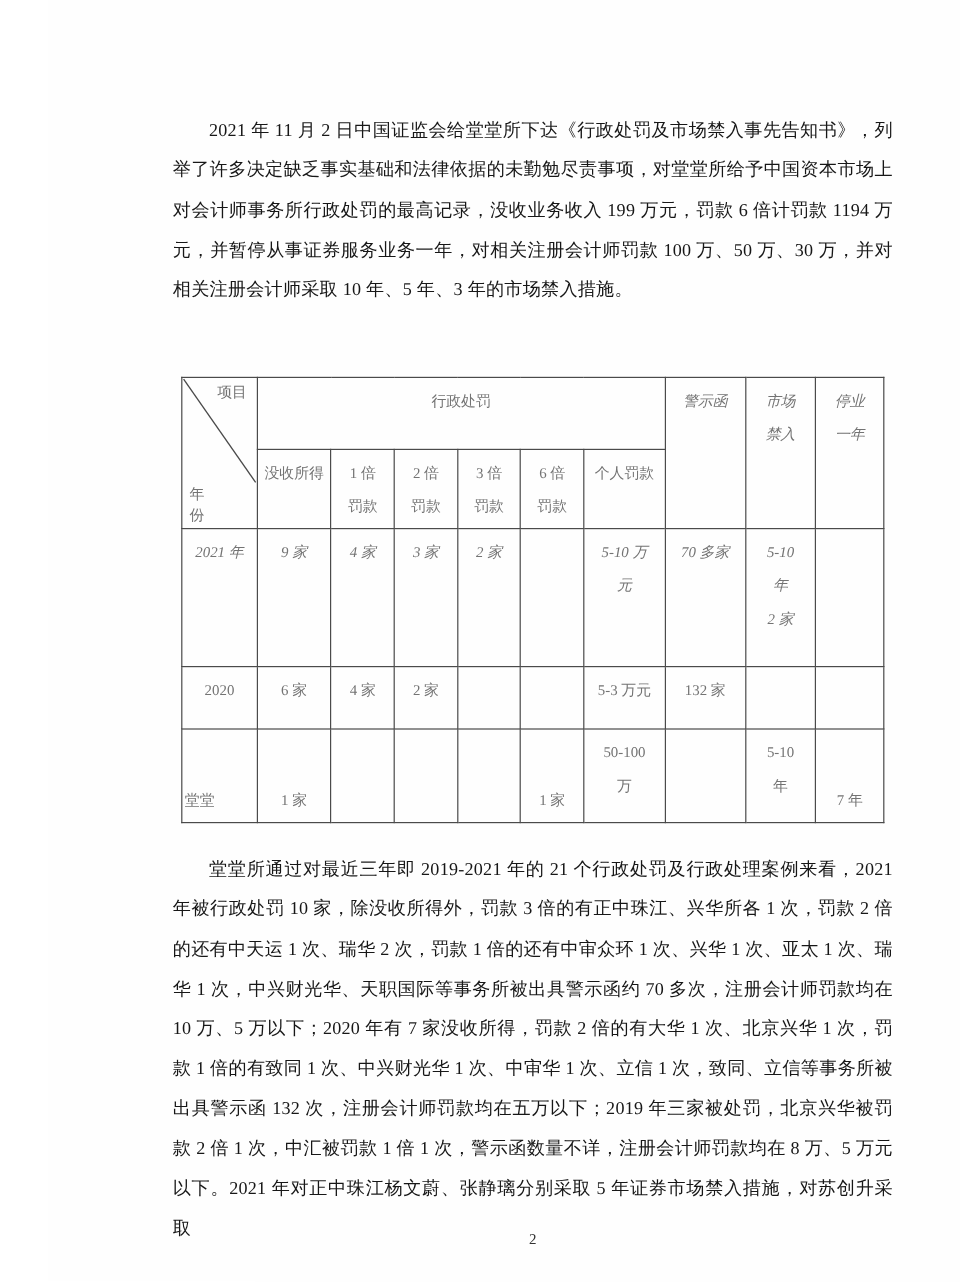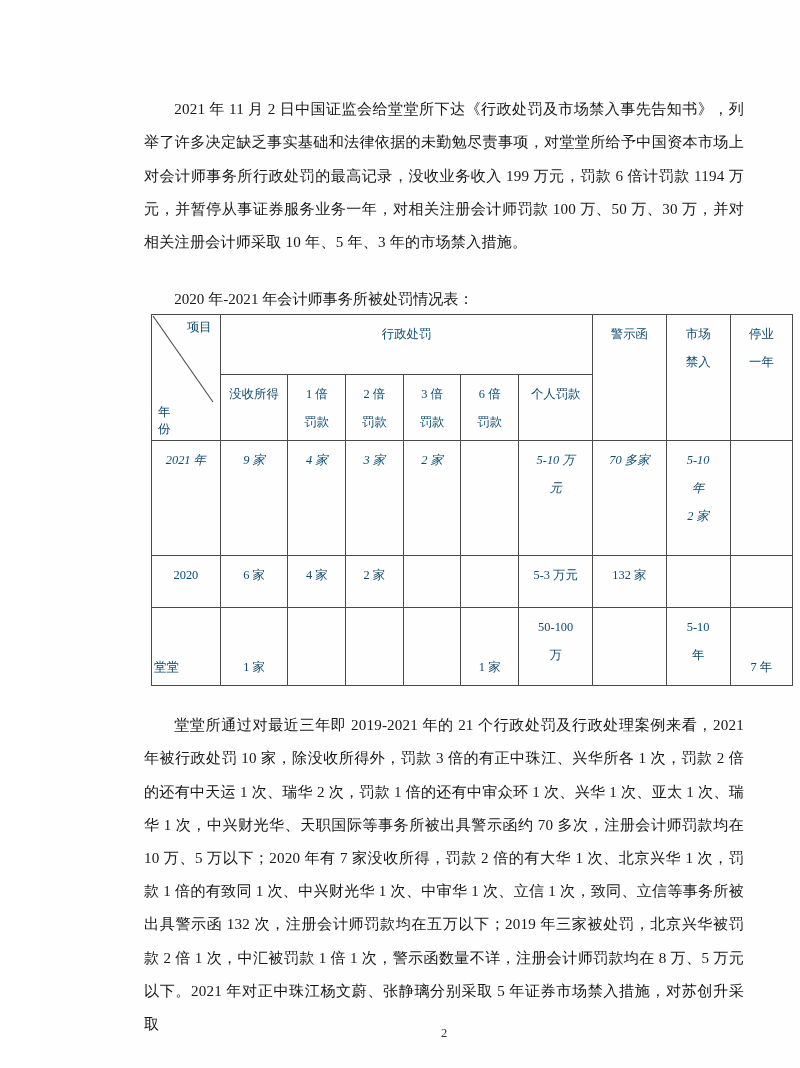--- a/index.html
+++ b/index.html
@@ -64,24 +64,24 @@
 
   
   .tbl-wrap {
     position: absolute;
     left: 7px;
     top: 314px;
     width: 586px;
   }
   table.pt {
     border-collapse: collapse;
-    width: 642px;
+    width: 586px;
     table-layout: fixed;
     font-size: 12.4px;
-    color: #0c4a6e;
+    color: #737373;
   }
   table.pt td {
     border: 1px solid #4a4a4a;
     text-align: center;
     vertical-align: top;
     padding: 5px 2px 4px 2px;
     line-height: 28px;
     font-weight: 400;
   }
   td.corner {
@@ -119,20 +119,21 @@
     height: 50px;
   }
   td.sub {
     vertical-align: top;
     height: 54px;
     line-height: 27px;
   }
   td.span2 {
     vertical-align: middle;
     line-height: 26px;
+    font-style: italic;
   }
   td.rowlbl {
     text-align: left;
     padding-left: 9px;
     vertical-align: top;
   }
   td.r2021 { height: 105px; font-style: italic; }
   td.r2020 { height: 42px; }
   td.rtt   { height: 68px; vertical-align: bottom; padding-bottom: 4px; }
   td.rtt.top-al { vertical-align: top; }
@@ -200,21 +201,20 @@
   }
 </style>
 </head>
 <body>
 
 <div class="page">
   <div class="page-inner">
 
     <p class="para para-1">2021 年 11 月 2 日中国证监会给堂堂所下达《行政处罚及市场禁入事先告知书》，列举了许多决定缺乏事实基础和法律依据的未勤勉尽责事项，对堂堂所给予中国资本市场上对会计师事务所行政处罚的最高记录，没收业务收入 199 万元，罚款 6 倍计罚款 1194 万元，并暂停从事证券服务业务一年，对相关注册会计师罚款 100 万、50 万、30 万，并对相关注册会计师采取 10 年、5 年、3 年的市场禁入措施。</p>
 
-    <div class="table-caption">2020 年-2021 年会计师事务所被处罚情况表：</div>
 
     <div class="tbl-wrap">
       <table class="pt">
         <colgroup>
           <col style="width:62px">
           <col style="width:61px">
           <col style="width:52px">
           <col style="width:52px">
           <col style="width:52px">
           <col style="width:52px">

